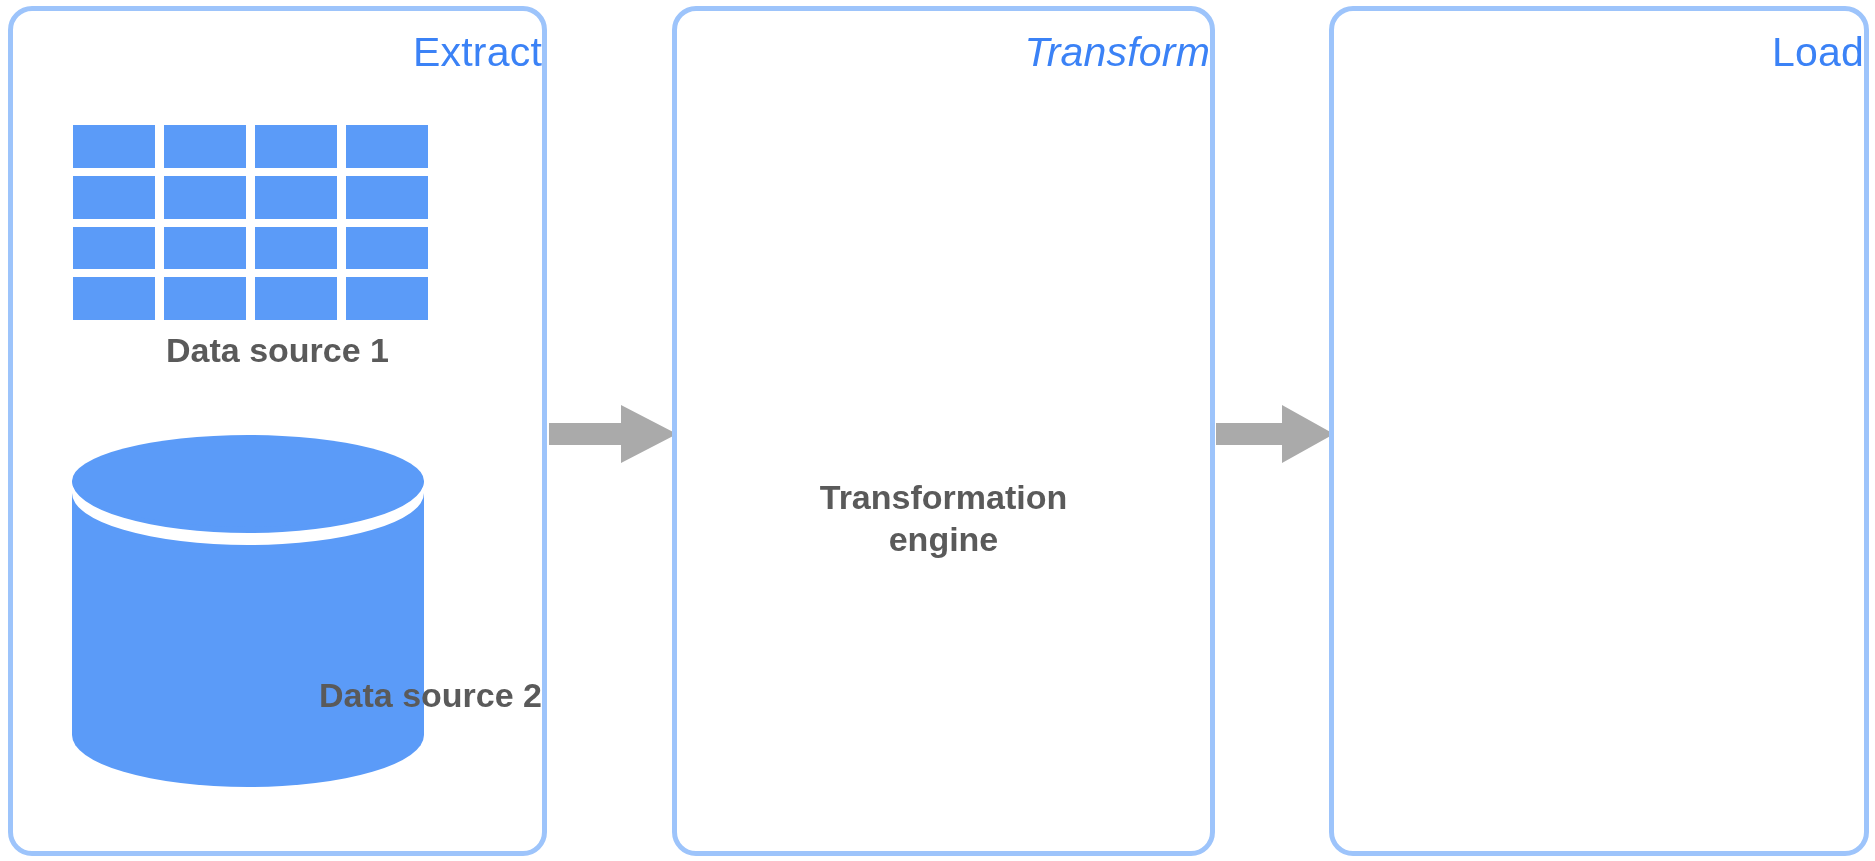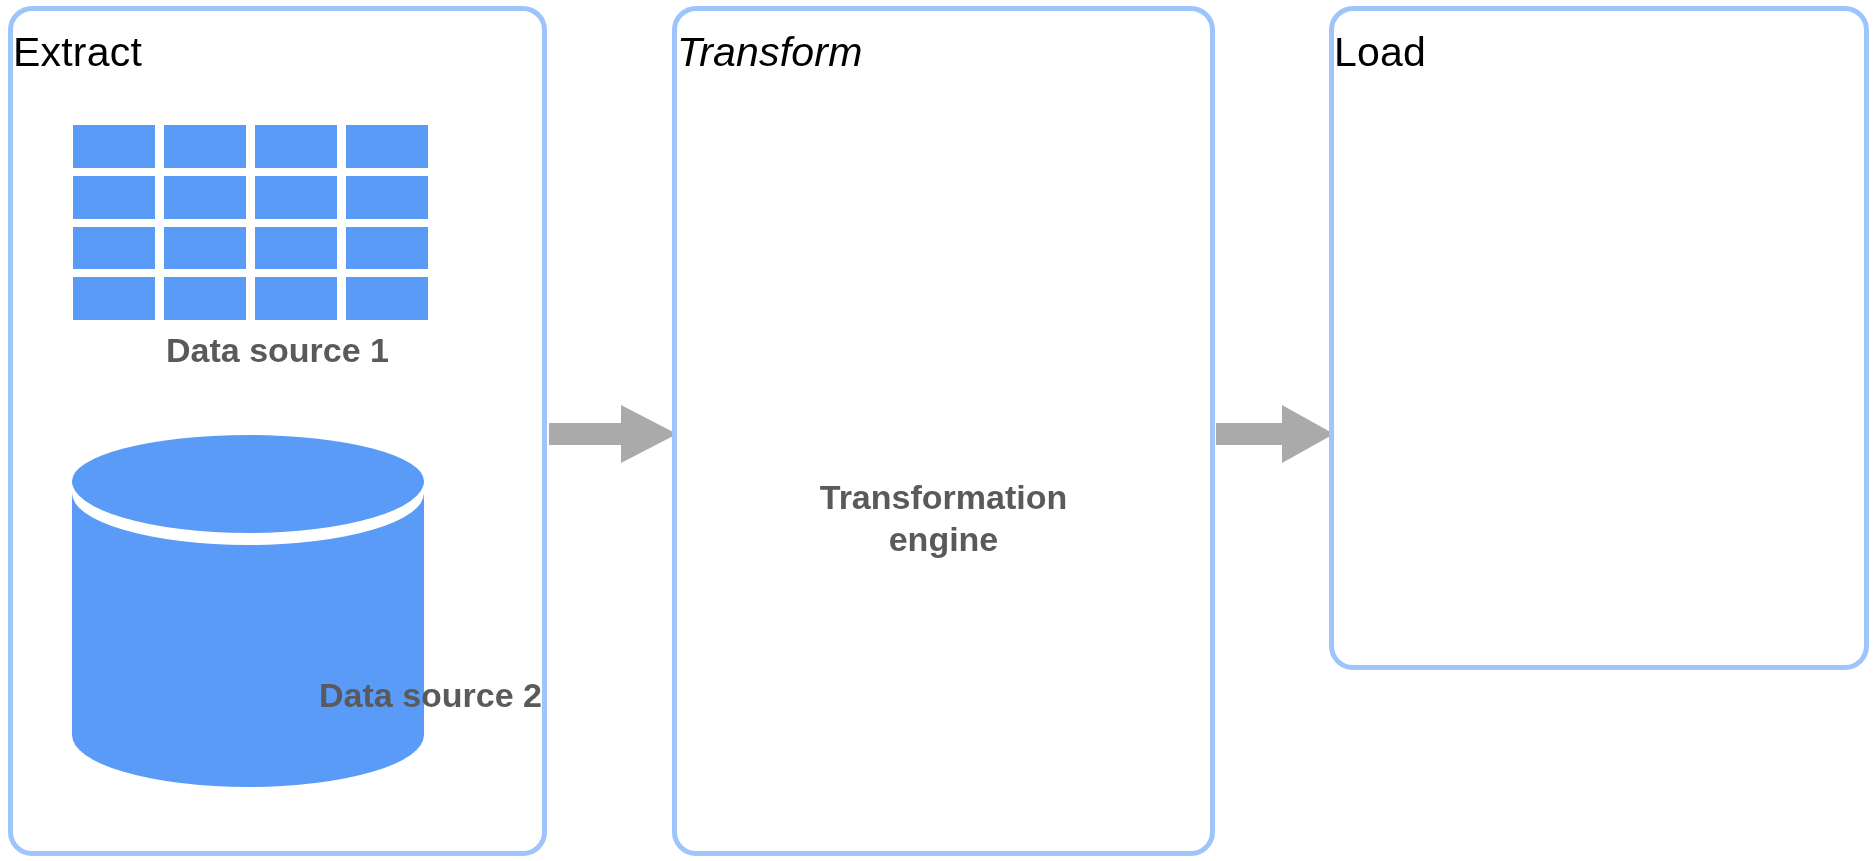--- a/index.html
+++ b/index.html
@@ -25,31 +25,31 @@
     position: absolute;
     box-sizing: border-box;
     border: 5px solid #9dc4fb;
     border-radius: 24px;
     background: #ffffff;
   }
   .panel-title {
     position: absolute;
     left: 0;
     right: 0;
-    text-align: left;
-    color: #000000;
+    text-align: right;
+    color: #3b82f6;
     font-size: 41px;
     font-weight: 400;
     letter-spacing: 0.2px;
     white-space: nowrap;
   }
 
   #panel-extract   { left: 8px;    top: 6px; width: 539px; height: 850px; }
   #panel-transform { left: 672px;  top: 6px; width: 543px; height: 850px; }
-  #panel-load      { left: 1329px; top: 6px; width: 540px; height: 664px; }
+  #panel-load      { left: 1329px; top: 6px; width: 540px; height: 850px; }
 
   .panel-title.t-extract   { top: 18px; }
   .panel-title.t-transform { top: 18px; font-style: italic; }
   .panel-title.t-load      { top: 18px; }
 
   
   #grid-wrap {
     position: absolute;
     left: 60px;
     top: 114px;

